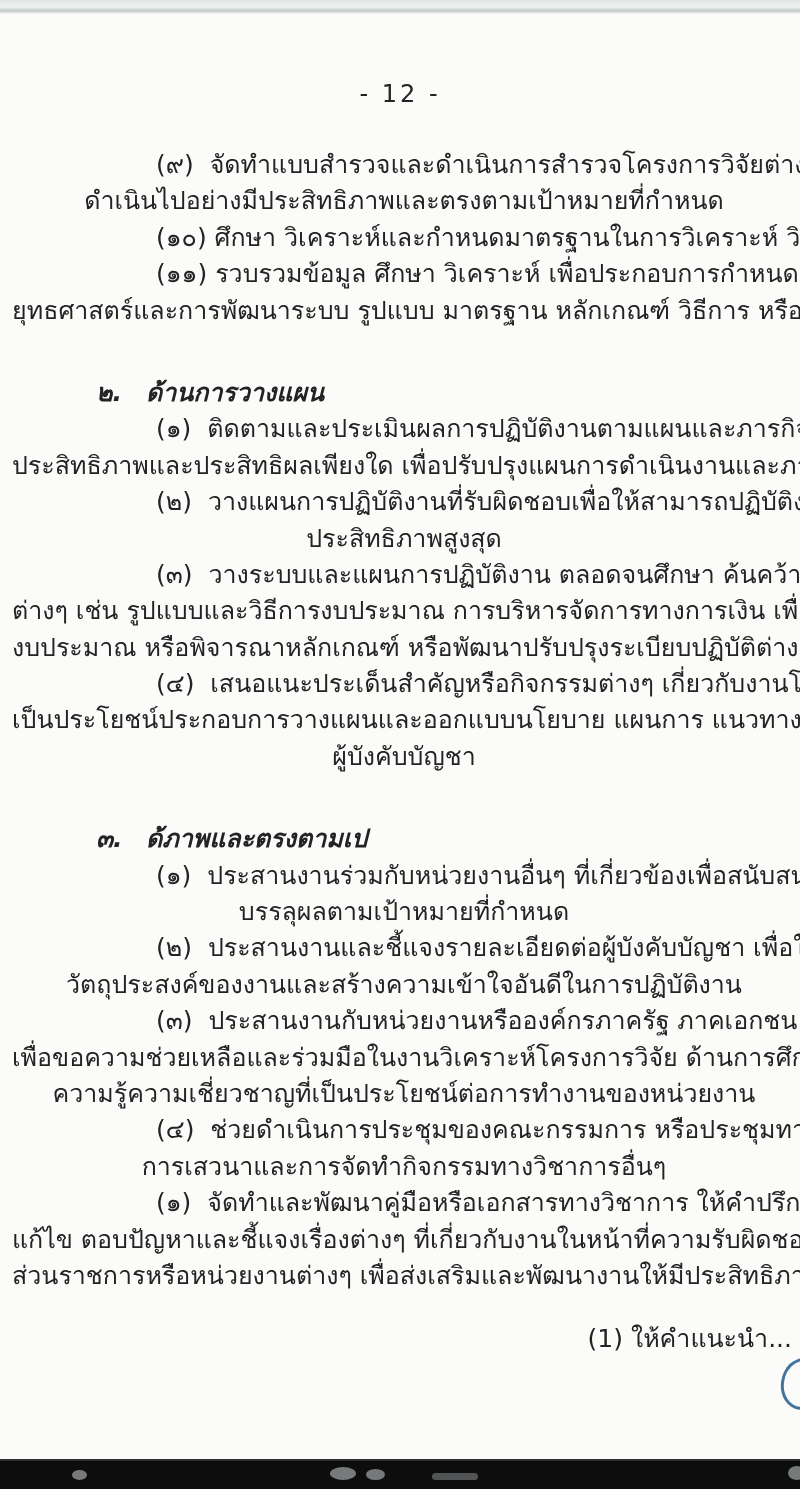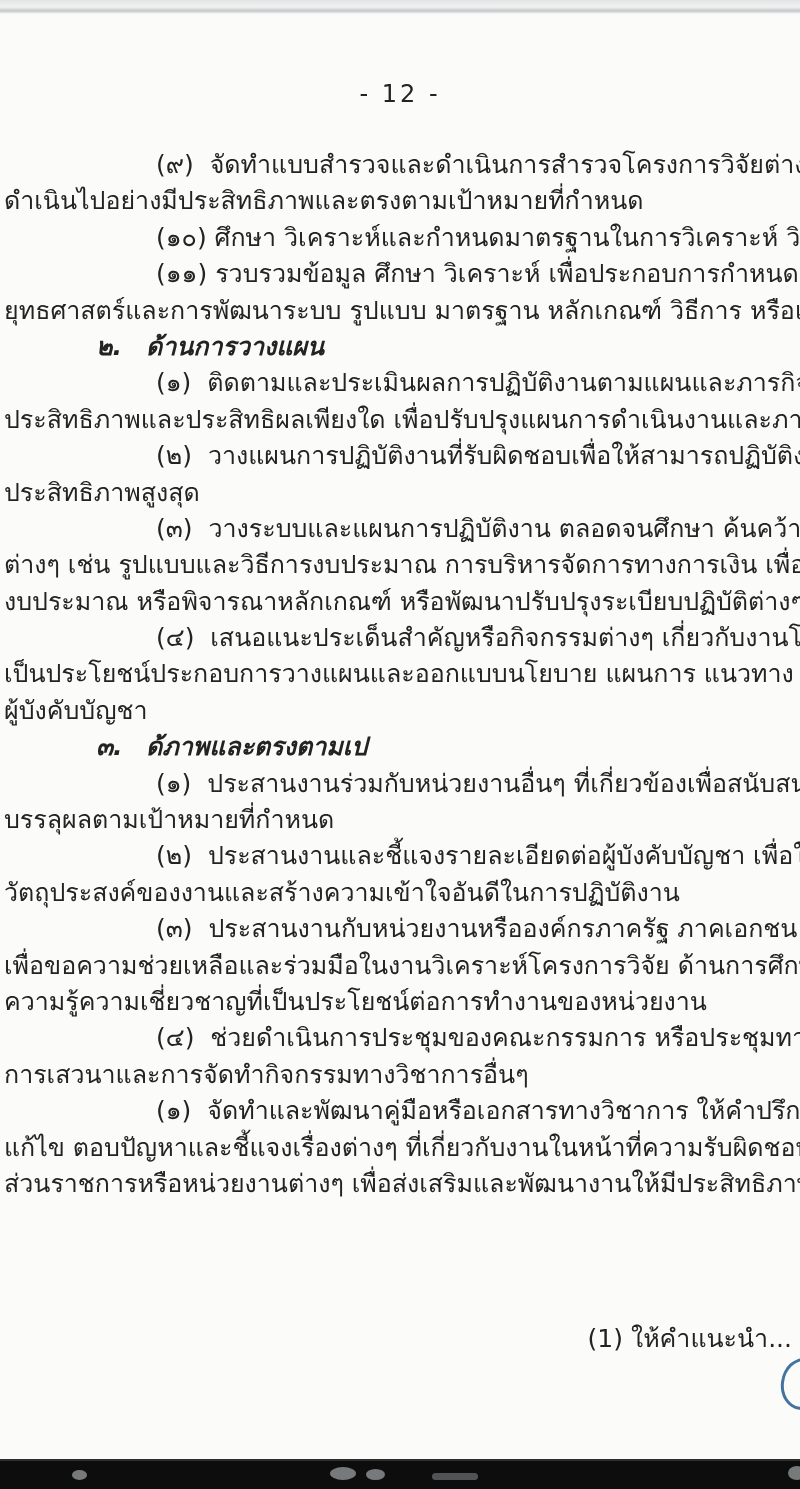--- a/index.html
+++ b/index.html
@@ -17,22 +17,22 @@
   .page-number{
     position:absolute;top:80px;left:0;width:100%;
     text-align:center;font-size:24px;letter-spacing:3px;
   }
   .content{position:absolute;top:147px;left:0;width:796px;}
   .line{
     height:36.4px;line-height:36.4px;font-size:25px;
     white-space:pre;overflow:visible;
   }
   .line.item{padding-left:156px;}
-  .line.flush{padding-left:4px;}
-  .line.section{padding-left:96px;font-weight:bold;font-style:italic;}
+  .line.flush{padding-left:12px;text-align:center;}
+  .line.section{padding-left:96px;font-weight:bold;font-style:italic;margin-top:46px;}
   .line.section .num{display:inline-block;min-width:50px;font-style:italic;}
   .note{
     position:absolute;top:1318px;right:8px;
     font-size:25px;white-space:pre;
   }
   
   .pen-mark{
     position:absolute;top:1358px;left:781px;width:38px;height:46px;
     border:3px solid #44739e;border-radius:50% 46% 52% 48%;
     transform:rotate(7deg);background:transparent;

